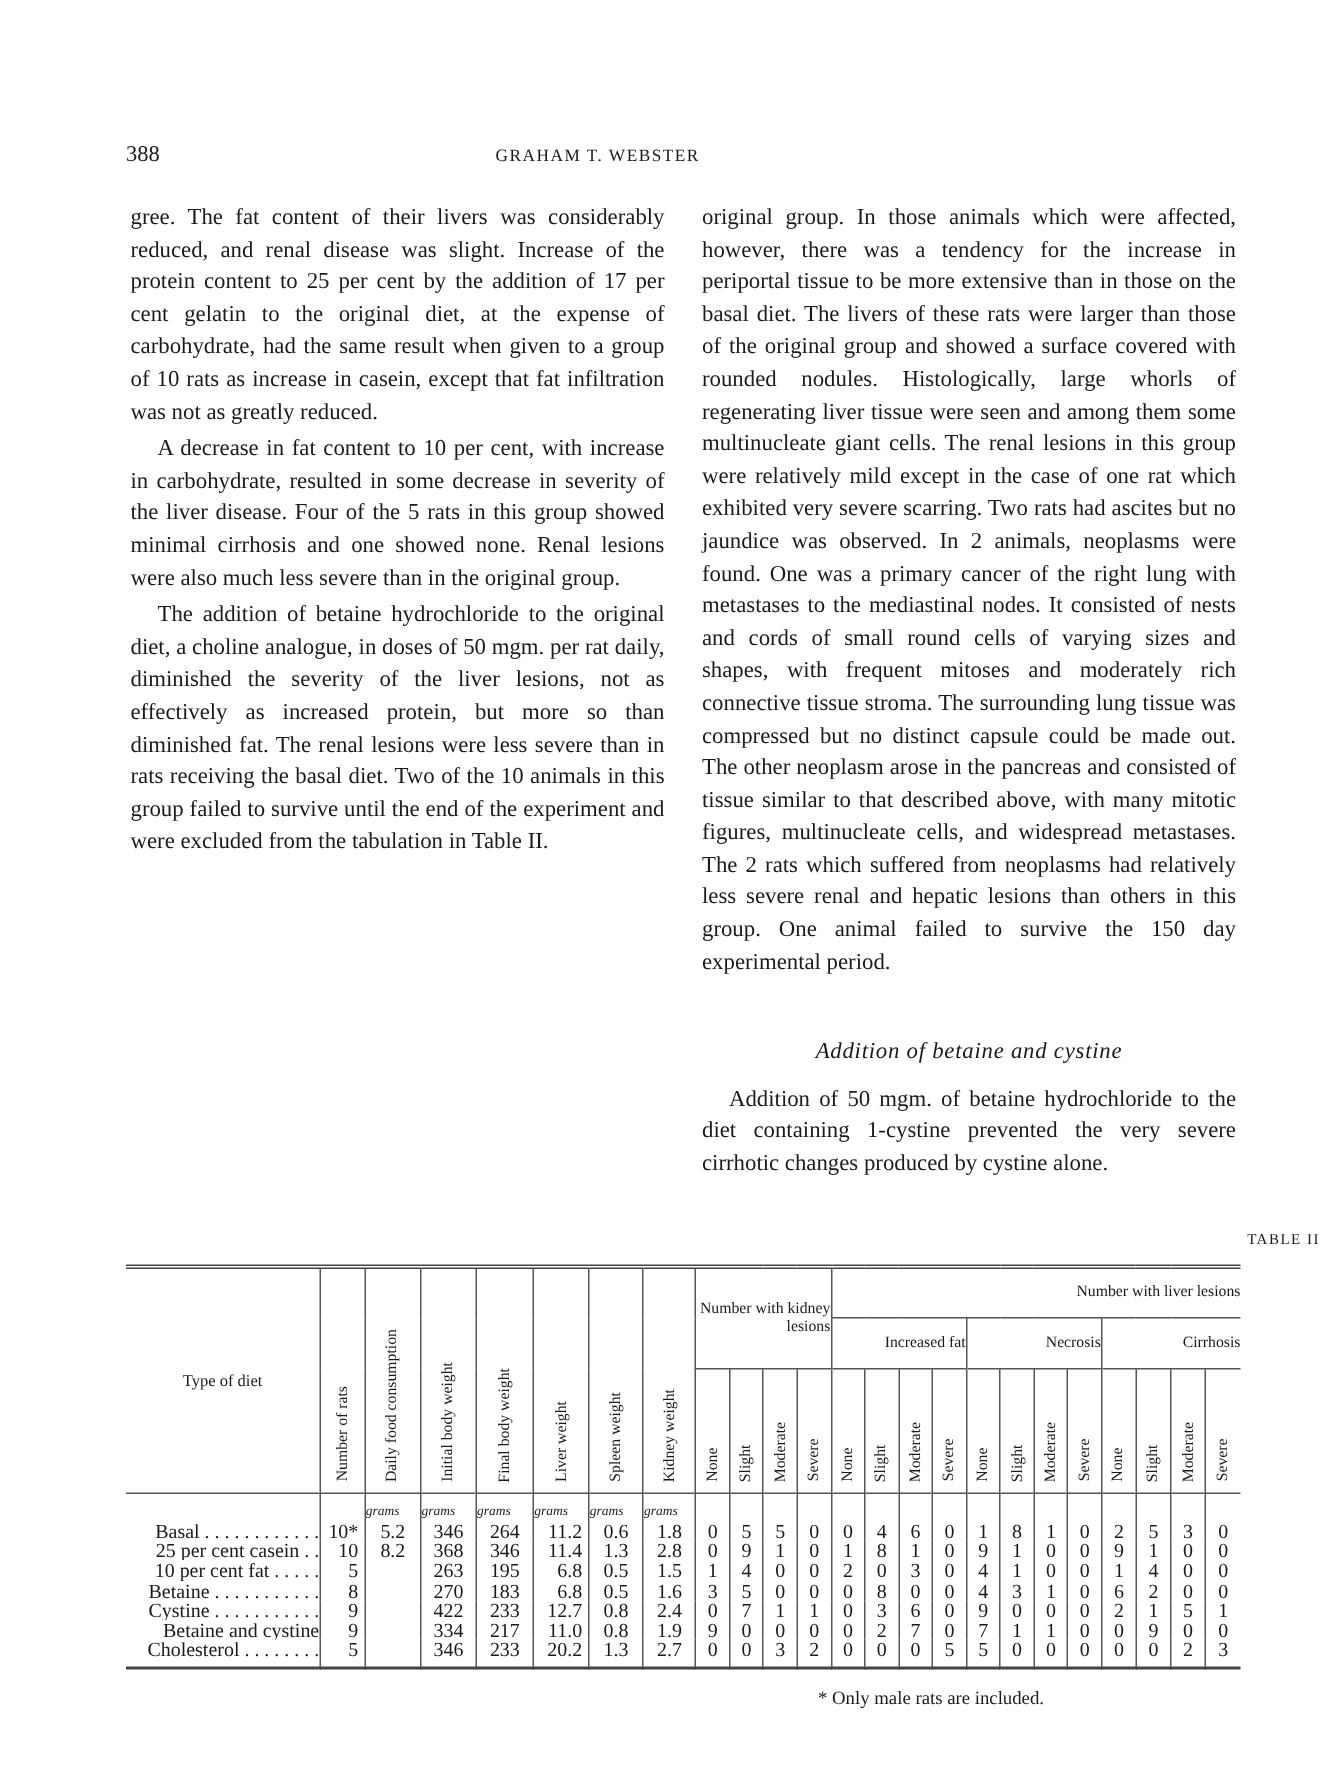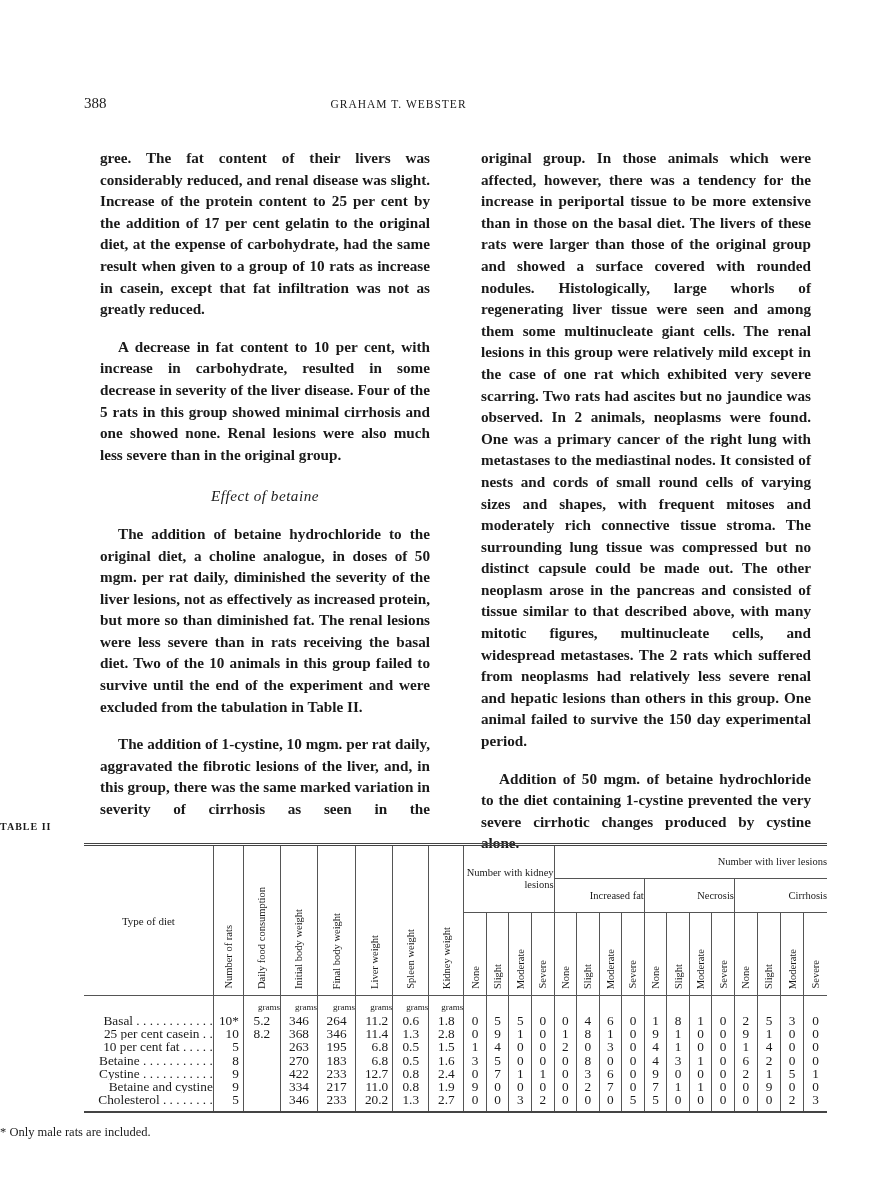--- a/index.html
+++ b/index.html
@@ -8,65 +8,64 @@
     font-family: "Liberation Serif", "DejaVu Serif", serif; color: #1a1a1a;
     overflow: hidden;
   }
   .page-num { position: absolute; left: 84px; top: 95px; font-size: 15px; }
   .running-head { position: absolute; left: 0; width: 797px; top: 98px; text-align: center;
     font-size: 11.5px; letter-spacing: 1px; font-family: Liberation Serif, serif; }
   .col { position: absolute; top: 131px; width: 362px; font-size: 15.2px; line-height: 21.6px;
     text-align: justify; }
   .col.left { left: 84px; }
   .col.right { left: 465px; }
-  .col p { margin: 16px; font-weight: bold; }
+  .col p { margin: 3px; }
   .col p.indent { text-indent: 18px; }
   .col h3 { font-style: italic; font-weight: normal; text-align: center; font-size: 15.2px;
     margin: 20px 0 10px 0; letter-spacing: 0.5px; line-height: 21.6px; }
   .col p.last-line { text-align-last: justify; }
 
-  .table-caption { position: absolute; left: 0; width: 880px; top: 821px; text-align: left;
-    font-size: 10px; letter-spacing: 1px; font-weight: bold; }
+  .table-caption { position: absolute; left: 0; width: 880px; top: 821px; text-align: right;
+    font-size: 10px; letter-spacing: 1px; }
   .tbl { position: absolute; left: 84px; top: 843px; width: 743px; }
   table { border-collapse: collapse; width: 743px; table-layout: fixed; font-size: 13.3px; }
   th { font-weight: normal; font-size: 10.5px; padding: 0; vertical-align: middle; }
   td { padding: 0; }
   thead tr:first-child th { border-top: 3px double #444; }
   .vl { border-left: 1px solid #555; }
   .hb { border-bottom: 1px solid #555; }
   .rot { writing-mode: vertical-rl; transform: rotate(180deg); white-space: nowrap;
     display: inline-block; text-align: left; font-size: 10.5px; }
   .rot-cell { vertical-align: bottom; padding-bottom: 4px; text-align: center; height: 78px; }
   .grp { text-align: right; font-size: 10.5px; line-height: 12px; }
-  .units td { font-size: 9px; text-align: right; padding-top: 4px; height: 14px; }
+  .units td { font-style: italic; font-size: 9px; text-align: left; padding-top: 4px; height: 14px; }
   tbody.data td { line-height: 13.2px; height: 13.2px; text-align: center; }
   tbody.data td.diet { text-align: right; white-space: nowrap; overflow: hidden; }
   tbody.data td.num-r { text-align: right; padding-right: 4px; }
   tbody.data tr:last-child td { padding-bottom: 5px; }
   tfoot td { border-top: 2px solid #444; height: 2px; padding: 0; }
-  .footnote { position: absolute; left: 0; width: 696px; top: 1125px; text-align: left;
+  .footnote { position: absolute; left: 0; width: 696px; top: 1125px; text-align: right;
     font-size: 12.5px; }
   .dots { color: #1a1a1a; }
 </style>
 </head>
 <body>
 
 <div class="page-num">388</div>
 <div class="running-head">GRAHAM T. WEBSTER</div>
 
 <div class="col left">
   <p>gree. The fat content of their livers was considerably reduced, and renal disease was slight. Increase of the protein content to 25 per cent by the addition of 17 per cent gelatin to the original diet, at the expense of carbohydrate, had the same result when given to a group of 10 rats as increase in casein, except that fat infiltration was not as greatly reduced.</p>
   <p class="indent">A decrease in fat content to 10 per cent, with increase in carbohydrate, resulted in some decrease in severity of the liver disease. Four of the 5 rats in this group showed minimal cirrhosis and one showed none. Renal lesions were also much less severe than in the original group.</p>
-  <h3>Effect of betaine</h3>
   <p class="indent">The addition of betaine hydrochloride to the original diet, a choline analogue, in doses of 50 mgm. per rat daily, diminished the severity of the liver lesions, not as effectively as increased protein, but more so than diminished fat. The renal lesions were less severe than in rats receiving the basal diet. Two of the 10 animals in this group failed to survive until the end of the experiment and were excluded from the tabulation in Table II.</p>
-  <p class="indent last-line">The addition of 1-cystine, 10 mgm. per rat daily, aggravated the fibrotic lesions of the liver, and, in this group, there was the same marked variation in severity of cirrhosis as seen in the</p>
 </div>
 
 <div class="col right">
   <p>original group. In those animals which were affected, however, there was a tendency for the increase in periportal tissue to be more extensive than in those on the basal diet. The livers of these rats were larger than those of the original group and showed a surface covered with rounded nodules. Histologically, large whorls of regenerating liver tissue were seen and among them some multinucleate giant cells. The renal lesions in this group were relatively mild except in the case of one rat which exhibited very severe scarring. Two rats had ascites but no jaundice was observed. In 2 animals, neoplasms were found. One was a primary cancer of the right lung with metastases to the mediastinal nodes. It consisted of nests and cords of small round cells of varying sizes and shapes, with frequent mitoses and moderately rich connective tissue stroma. The surrounding lung tissue was compressed but no distinct capsule could be made out. The other neoplasm arose in the pancreas and consisted of tissue similar to that described above, with many mitotic figures, multinucleate cells, and widespread metastases. The 2 rats which suffered from neoplasms had relatively less severe renal and hepatic lesions than others in this group. One animal failed to survive the 150 day experimental period.</p>
+  <h3 style="margin-top:38px">Addition of betaine and cystine</h3>
   <p class="indent">Addition of 50 mgm. of betaine hydrochloride to the diet containing 1-cystine prevented the very severe cirrhotic changes produced by cystine alone.</p>
 </div>
 
 <div class="table-caption">TABLE II</div>
 
 <div class="tbl">
   <table>
     <colgroup>
       <col style="width:129px">
         <col style="width:30px">

